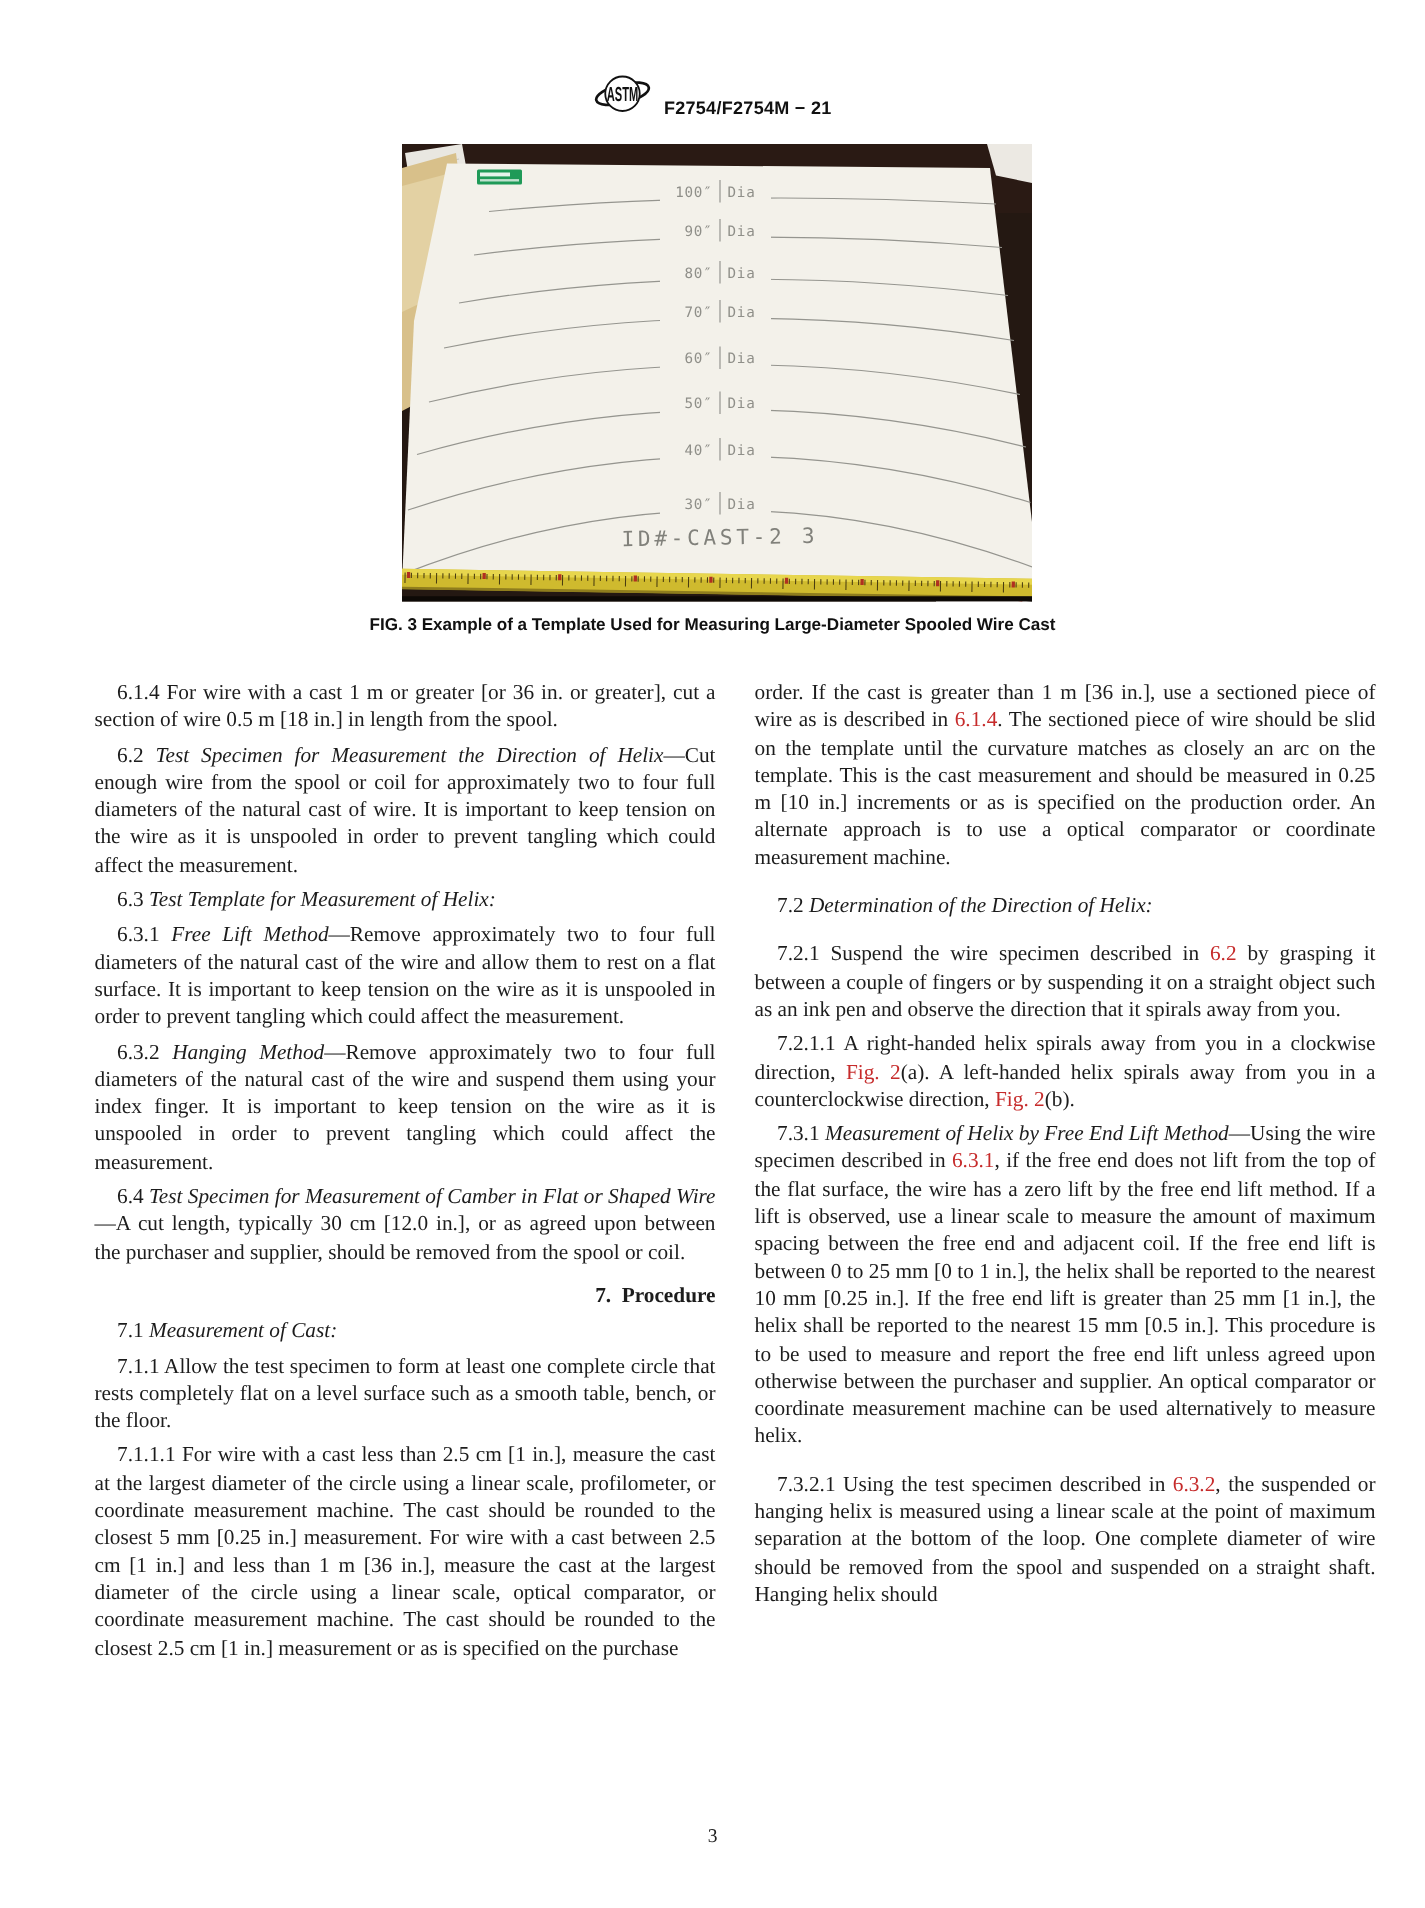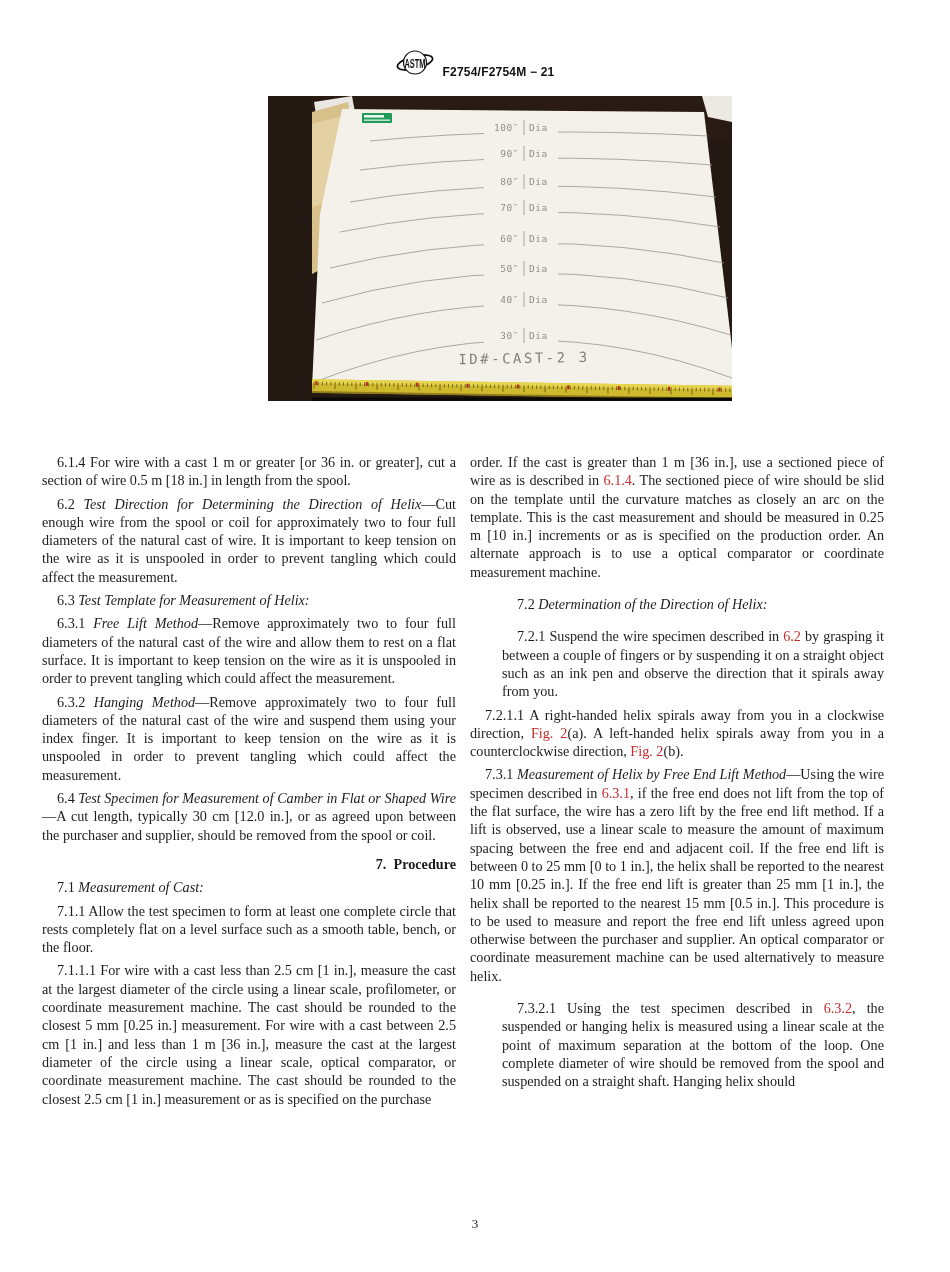--- a/index.html
+++ b/index.html
@@ -13,46 +13,45 @@
     display:flex; justify-content:center; align-items:flex-end; gap:9px;
   }
   .doc-code{
     font-family:"Liberation Sans", sans-serif; font-weight:bold; font-size:12px;
     letter-spacing:.2px; color:#111;
   }
   
   .photo{
     position:absolute; left:268px; top:96px; width:356px; height:305px;
     background:#241812;
-    padding-left:44px;
   }
   .photo svg{display:block;}
   .arc-label{
     font-family:"DejaVu Sans Mono", monospace; font-size:9.5px; fill:#8f8f89;
     letter-spacing:.5px;
   }
   .id-label{
     font-family:"DejaVu Sans Mono", monospace; font-size:14px; fill:#81817b;
     letter-spacing:2.5px;
   }
   
   .caption{
     position:absolute; top:411px; left:0; width:100%; text-align:center;
     font-family:"Liberation Sans", sans-serif; font-weight:bold; font-size:11.4px;
     color:#111;
   }
   
   .cols{
-    position:absolute; left:42px; top:453px; width:854px;
-    display:flex; gap:14px;
+    position:absolute; left:63px; top:453px; width:854px;
+    display:flex; gap:26px;
   }
   .col{width:414px; font-size:14.2px; line-height:18.3px;}
   .para{margin:5px 0 0 0; text-align:justify;}
   .para.ind{text-indent:15px;}
-  .para.space{margin-top:14px;margin-left:32px;}
+  .para.space{margin-top:14px;}
   .col .para:first-child{margin-top:0;}
   .head{font-weight:bold; margin:11px 0 5px 0; text-align:right;}
   .it{font-style:italic;}
   .lnk{color:var(--link,#c62b2b); cursor:pointer;}
   
   .pageno{
     position:absolute; top:1216px; left:0; width:100%; text-align:center;
     font-size:13px; color:#222;
   }
 </style>
@@ -254,25 +253,26 @@
             <line x1="409.3999999999993" y1="289" x2="409.3999999999993" y2="292.6" stroke="#4a3d10" stroke-width="0.7"></line>
             <line x1="413.5999999999993" y1="289" x2="413.5999999999993" y2="292.6" stroke="#4a3d10" stroke-width="0.7"></line>
             <line x1="417.7999999999993" y1="289" x2="417.7999999999993" y2="292.6" stroke="#4a3d10" stroke-width="0.7"></line>
           </g>
       </g>
 
       <rect x="0" y="301.5" width="420" height="3.5" fill="#0d0906"></rect>
     </svg>
   </div>
 
+  <div class="caption">FIG. 3 Example of a Template Used for Measuring Large-Diameter Spooled Wire Cast</div>
 
   <div class="cols">
     <div class="col" id="col-left">
         <p class="para ind"><span>6.1.4 For wire with a cast 1 m or greater [or 36 in. or greater], cut a section of wire 0.5 m [18 in.] in length from the spool.</span></p>
-        <p class="para ind"><span>6.2 </span><span class="it">Test Direction for Determining the Direction of Helix</span><span>—Cut enough wire from the spool or coil for approximately two to four full diameters of the natural cast of wire. It is important to keep tension on the wire as it is unspooled in order to prevent tangling which could affect the measurement.</span></p>
+        <p class="para ind"><span>6.2 </span><span class="it">Test Specimen for Measurement the Direction of Helix</span><span>—Cut enough wire from the spool or coil for approximately two to four full diameters of the natural cast of wire. It is important to keep tension on the wire as it is unspooled in order to prevent tangling which could affect the measurement.</span></p>
         <p class="para ind"><span>6.3 </span><span class="it">Test Template for Measurement of Helix:</span></p>
         <p class="para ind"><span>6.3.1 </span><span class="it">Free Lift Method</span><span>—Remove approximately two to four full diameters of the natural cast of the wire and allow them to rest on a flat surface. It is important to keep tension on the wire as it is unspooled in order to prevent tangling which could affect the measurement.</span></p>
         <p class="para ind"><span>6.3.2 </span><span class="it">Hanging Method</span><span>—Remove approximately two to four full diameters of the natural cast of the wire and suspend them using your index finger. It is important to keep tension on the wire as it is unspooled in order to prevent tangling which could affect the measurement.</span></p>
         <p class="para ind"><span>6.4 </span><span class="it">Test Specimen for Measurement of Camber in Flat or Shaped Wire</span><span>—A cut length, typically 30 cm [12.0 in.], or as agreed upon between the purchaser and supplier, should be removed from the spool or coil.</span></p>
         <p class="para head"><span>7. Procedure</span></p>
         <p class="para ind"><span>7.1 </span><span class="it">Measurement of Cast:</span></p>
         <p class="para ind"><span>7.1.1 Allow the test specimen to form at least one complete circle that rests completely flat on a level surface such as a smooth table, bench, or the floor.</span></p>
         <p class="para ind"><span>7.1.1.1 For wire with a cast less than 2.5 cm [1 in.], measure the cast at the largest diameter of the circle using a linear scale, profilometer, or coordinate measurement machine. The cast should be rounded to the closest 5 mm [0.25 in.] measurement. For wire with a cast between 2.5 cm [1 in.] and less than 1 m [36 in.], measure the cast at the largest diameter of the circle using a linear scale, optical comparator, or coordinate measurement machine. The cast should be rounded to the closest 2.5 cm [1 in.] measurement or as is specified on the purchase</span></p>
       </div>
     <div class="col" id="col-right">

